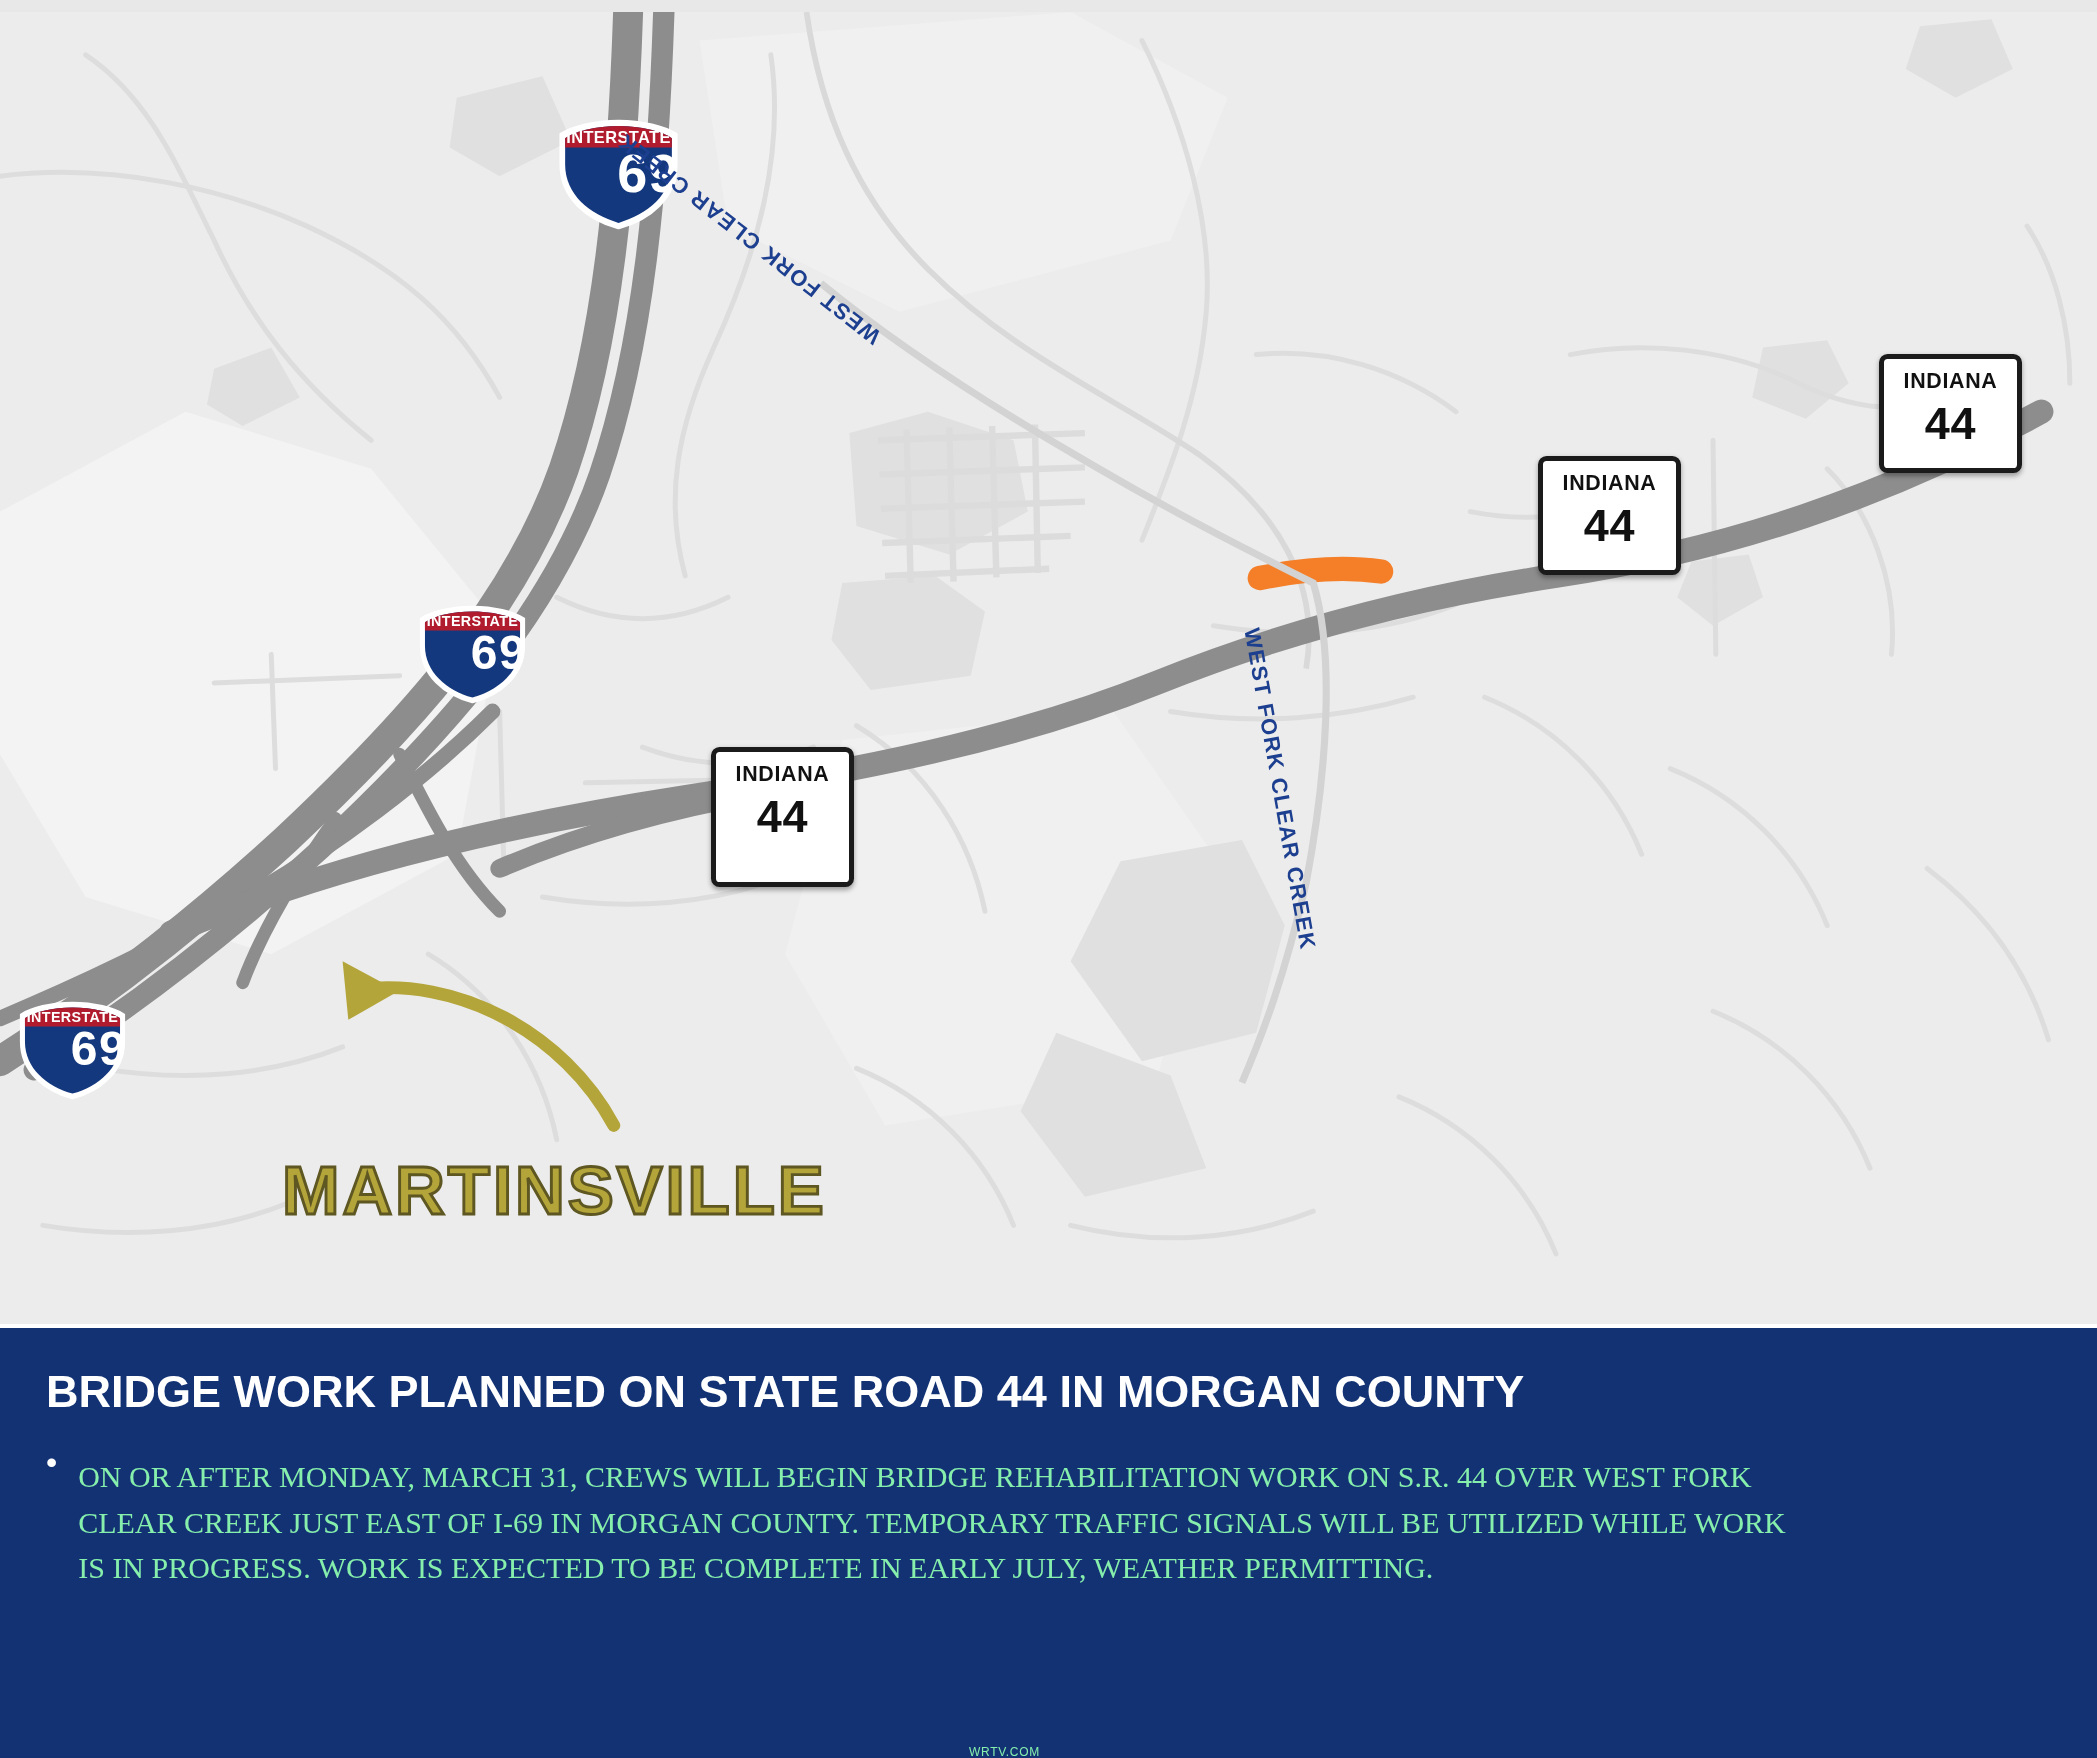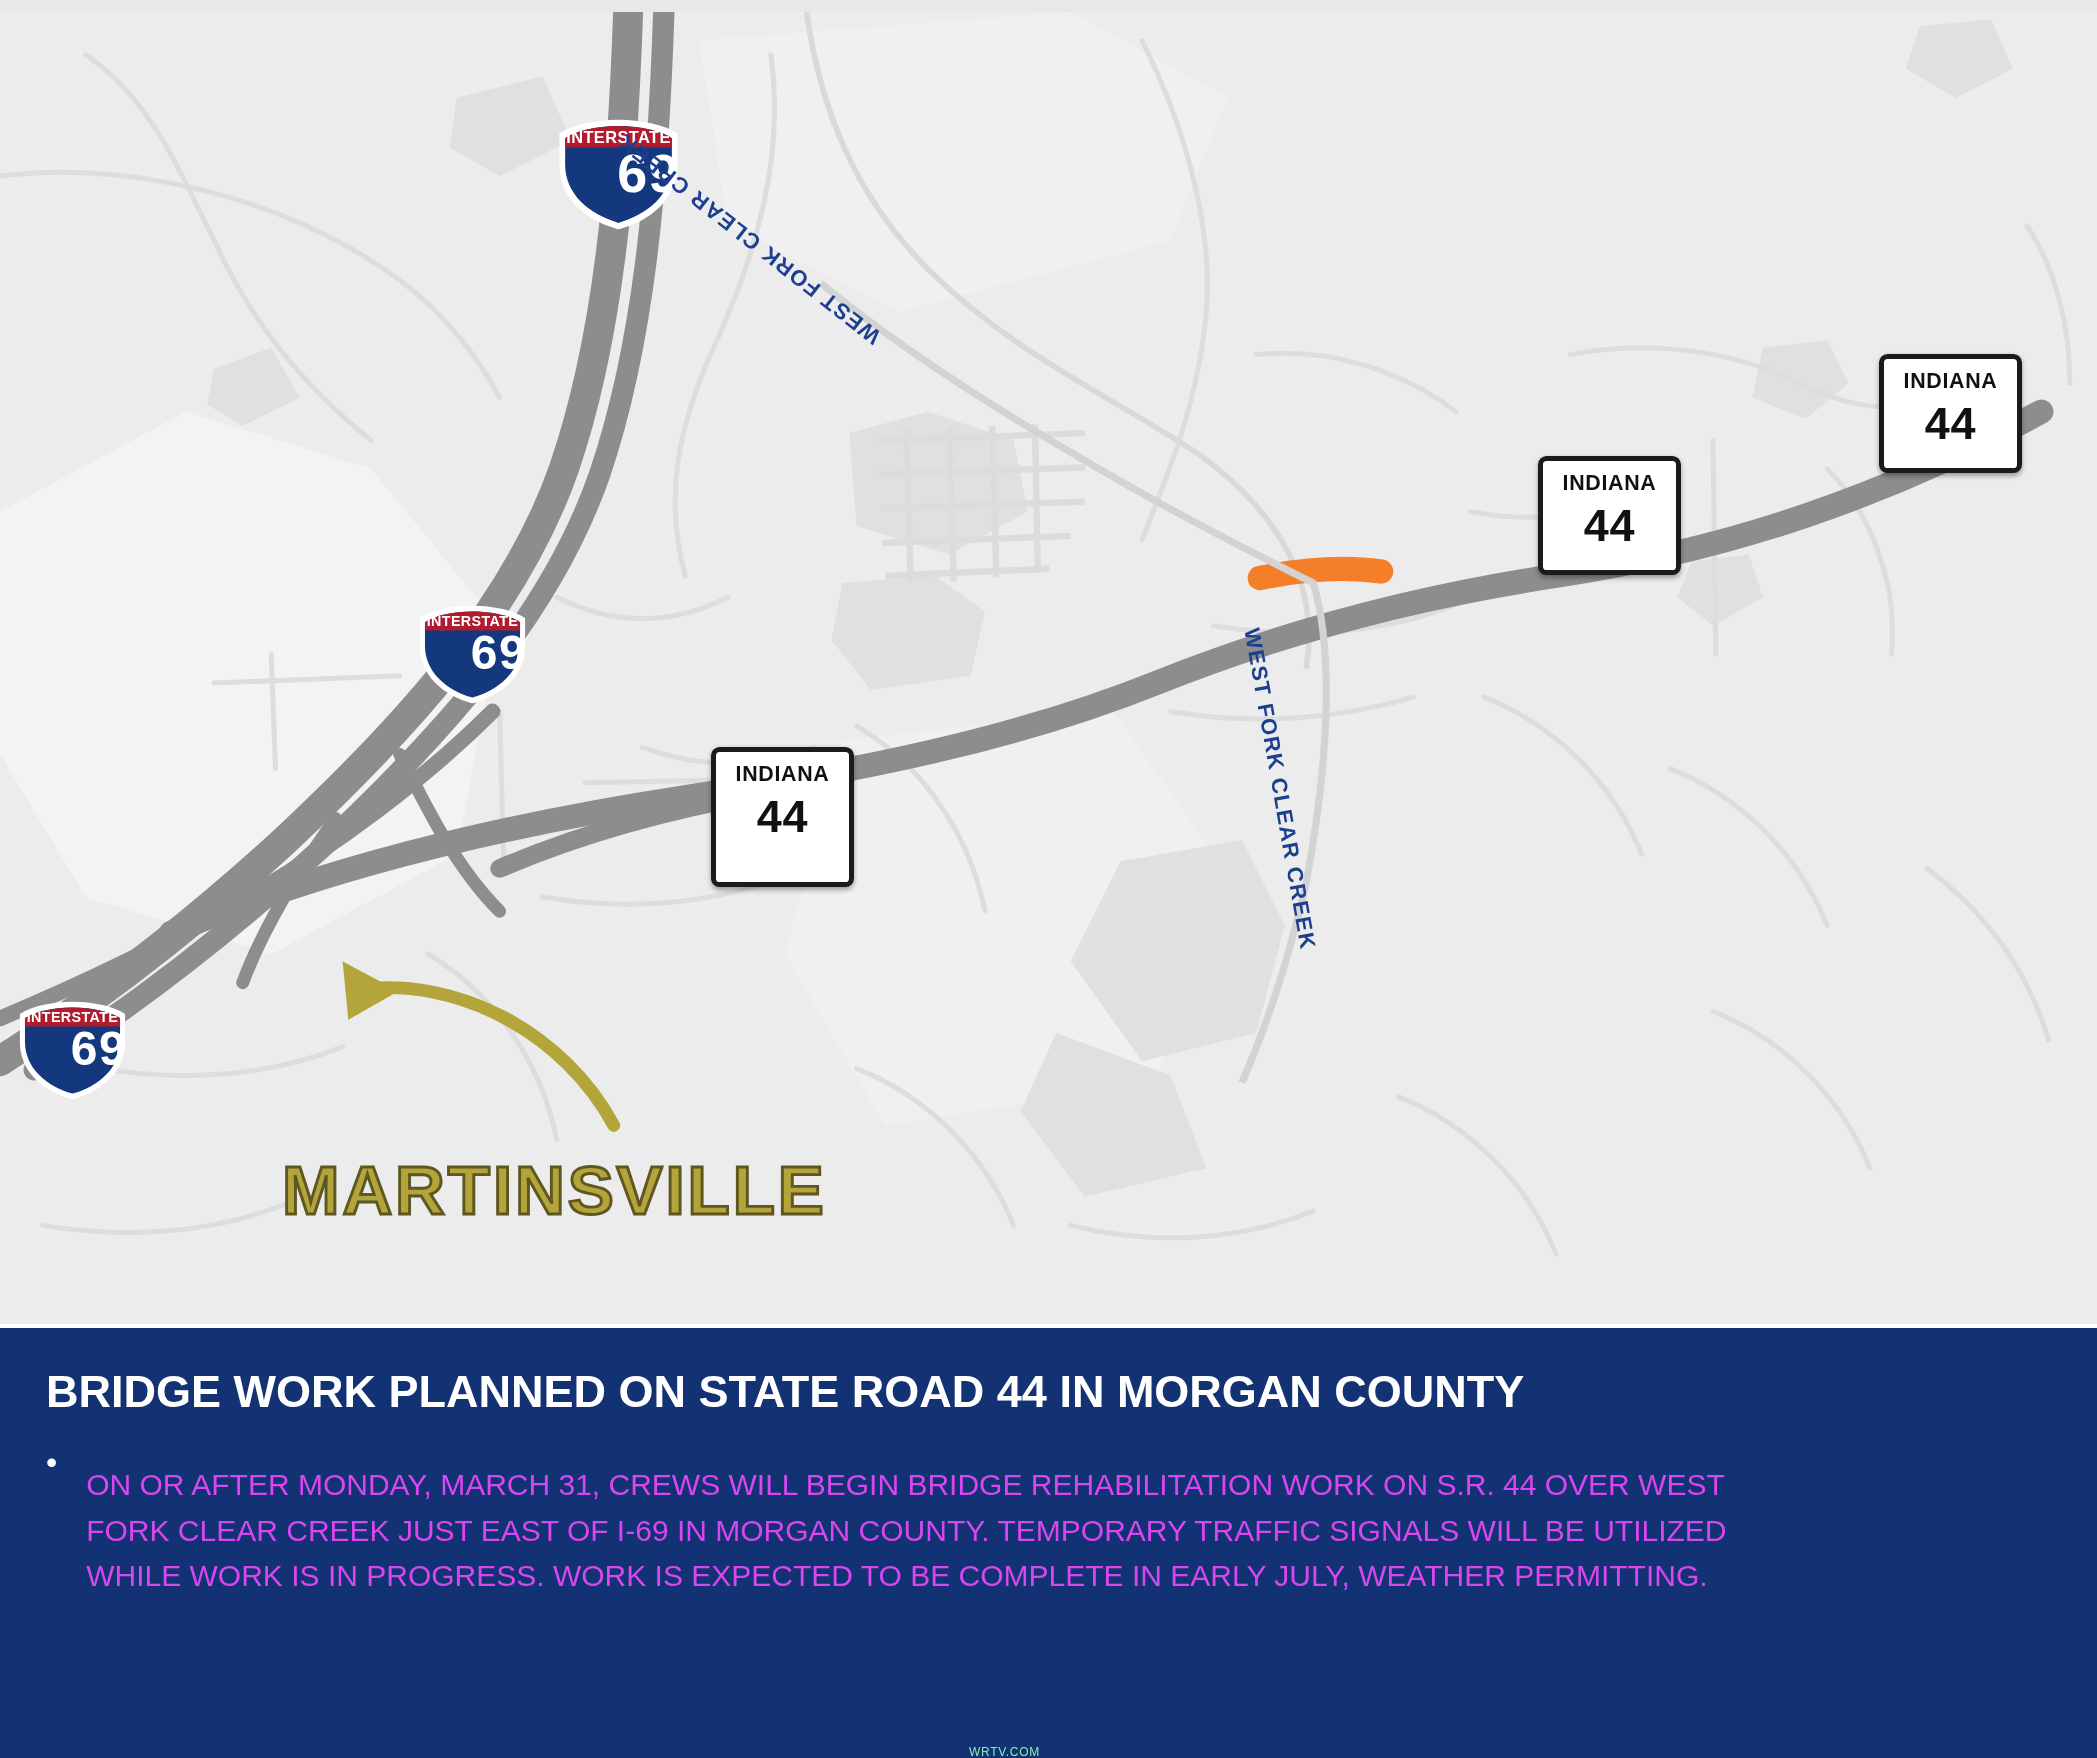--- a/index.html
+++ b/index.html
@@ -32,21 +32,21 @@
   
   .city-name{position:absolute;left:282px;top:1139px;font-size:69px;font-weight:bold;letter-spacing:2.9px;
              color:#b4a53a;-webkit-text-stroke:2.9px #5e5722;text-shadow:1.4px 1.4px 0 rgba(0,0,0,.15);}
 
   
   .banner{position:absolute;left:0;top:1324px;width:2097px;height:434px;background:#123274;
           border-top:4.3px solid #ffffff;}
   .banner h1{margin:0;padding:40px 23px 0 46px;color:#ffffff;font-size:45px;font-weight:bold;letter-spacing:0px;line-height:1.05;}
   .bullet-wrap{display:flex;align-items:flex-start;padding:31px 46px 0 46px;}
   .bullet{color:#fff;font-size:32px;line-height:1.05;margin-right:13px;}
-  .banner p{margin:16px;color:#d946ef;font-size:30px;line-height:1.52;max-width:1728px;}
+  .banner p{margin:8px;color:#86efac;font-size:30px;line-height:1.52;max-width:1728px;font-family:Liberation Serif, serif;}
   .credit{position:absolute;left:969px;bottom:2.9px;color:#86efac;font-size:12px;letter-spacing:0.7px;}
 </style>
 </head>
 <body>
 
 <div id="root">
 
   <div class="map">
 
     <svg width="2097" height="1324" viewBox="0 0 2938 1855">

